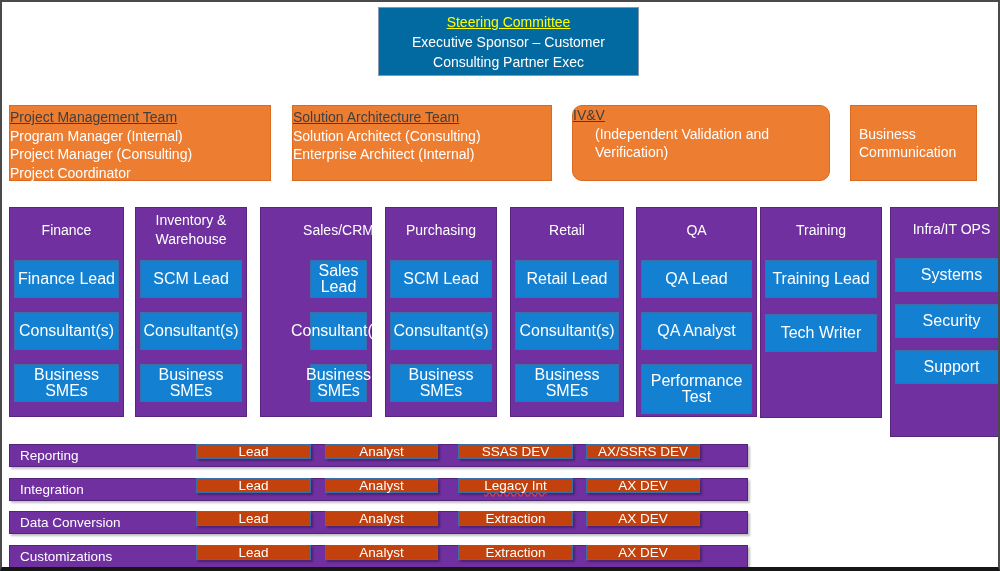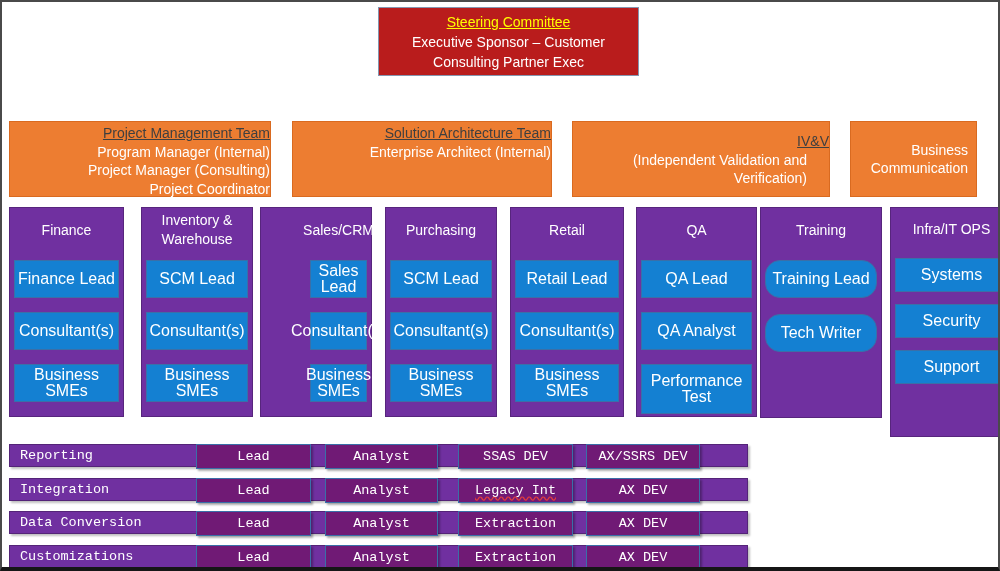--- a/index.html
+++ b/index.html
@@ -5,73 +5,73 @@
   html,body{margin:0;padding:0;background:#fff;}
   .frame{
     position:relative;width:1000px;height:571px;box-sizing:border-box;
     border:2px solid #4a4a4a;border-bottom:4px solid #161616;background:#fff;
     font-family:"Liberation Sans","DejaVu Sans",sans-serif;overflow:hidden;
     color:#fff;
   }
   
   .steering{
     position:absolute;left:376px;top:5px;width:261px;height:69px;box-sizing:border-box;
-    background:#b91c1c;border:1px solid #8496b0;text-align:center;
+    background:#0369a1;border:1px solid #8496b0;text-align:center;
     font-size:14px;line-height:20px;padding-top:4px;
   }
   .steering-title{color:#FFFF00;text-decoration:underline;}
   
   .team{
     position:absolute;top:103px;height:76px;box-sizing:border-box;
-    background:#ED7D31;border:1px solid #d96a20;text-align:right;
-    font-size:14px;line-height:18.5px;padding-top:2px;margin-top:16px;
+    background:#ED7D31;border:1px solid #d96a20;text-align:left;
+    font-size:14px;line-height:18.5px;padding-top:2px;
   }
   .team-title{color:#3f3f3f;text-decoration:underline;}
   .t1{left:7px;width:262px;}
   .t2{left:290px;width:260px;}
-  .t3{left:570px;width:258px;padding-top:10px;}
+  .t3{left:570px;width:258px;padding-top:0;border-radius:10px;}
   .t3 .team-body{padding:0 22px;}
   .t4{left:848px;width:127px;display:flex;align-items:center;justify-content:center;padding:0 8px;}
   
   .col{
     position:absolute;top:205px;height:210px;box-sizing:border-box;
     background:#7030A0;border:1px solid rgba(0,0,0,0.22);
   }
   .col-title{
     height:52px;display:flex;align-items:center;justify-content:center;
     text-align:center;font-size:14px;line-height:19px;padding:0 5px 8px;box-sizing:border-box;
   }
   .role{
     height:38px;margin:0 4px 14px;background:#1480D2;border:1px solid #3a6fa8;
     display:flex;align-items:center;justify-content:center;text-align:center;
     font-size:16px;line-height:16px;box-sizing:border-box;
   }
   .k1{left:7px;width:115px;}
-  .k2{left:133px;width:112px;margin-left:6px;}
+  .k2{left:133px;width:112px;}
   .k3{left:258px;width:112px;padding-left:45px;}
   .k4{left:383px;width:112px;}
   .k5{left:508px;width:114px;}
   .k6{left:634px;width:121px;}
   .k6 .role{}
   .k6 .role-tall{height:50px;padding:0 13px;}
   .k7{left:758px;width:122px;height:211px;}
-  .k7 .role{margin-bottom:16px;border-radius:15px;}
+  .k7 .role{margin-bottom:16px;}
   .k8{left:888px;width:123px;height:230px;}
   .k8 .col-title{height:50px;}
   .k8 .role{height:34px;margin-bottom:12px;}
   
   .stream{
     position:absolute;left:7px;width:739px;height:23px;box-sizing:border-box;
     background:#7030A0;border:1px solid rgba(0,0,0,0.25);
-    box-shadow:2px 2px 2px rgba(0,0,0,0.25);font-size:13.5px;font-family:Liberation Mono, monospace;
+    box-shadow:2px 2px 2px rgba(0,0,0,0.25);font-size:13.5px;
   }
   .s1{top:442px;} .s2{top:476px;} .s3{top:509px;} .s4{top:543px;}
   .stream-name{position:absolute;left:10px;top:0;line-height:21px;}
   .cell{
-    position:absolute;top:-1px;height:25px;box-sizing:border-box;background:#701a75;
+    position:absolute;top:-1px;height:15px;box-sizing:border-box;background:#c2410c;
     border:1px solid #3a6fa8;box-shadow:2px 2px 2px rgba(0,0,0,0.3);
     display:flex;align-items:center;justify-content:center;text-align:center;
   }
   .p1{left:186px;width:115px;}
   .p2{left:315px;width:113px;}
   .p3{left:448px;width:115px;}
   .p4{left:576px;width:114px;}
   .squiggle{
     text-decoration:underline;text-decoration-style:wavy;
     text-decoration-color:#e23c3c;text-underline-offset:2px;
@@ -90,20 +90,21 @@
 
   <div class="team t1">
     <div class="team-title">Project Management Team</div>
     <div>Program Manager (Internal)</div>
     <div>Project Manager (Consulting)</div>
     <div>Project Coordinator</div>
   </div>
 
   <div class="team t2">
     <div class="team-title">Solution Architecture Team</div>
+    <div>Solution Architect (Consulting)</div>
     <div>Enterprise Architect (Internal)</div>
   </div>
 
   <div class="team t3">
     <div class="team-title">IV&amp;V</div>
     <div class="team-body">(Independent Validation and Verification)</div>
   </div>
 
   <div class="team t4">
     <div>Business Communication</div>

